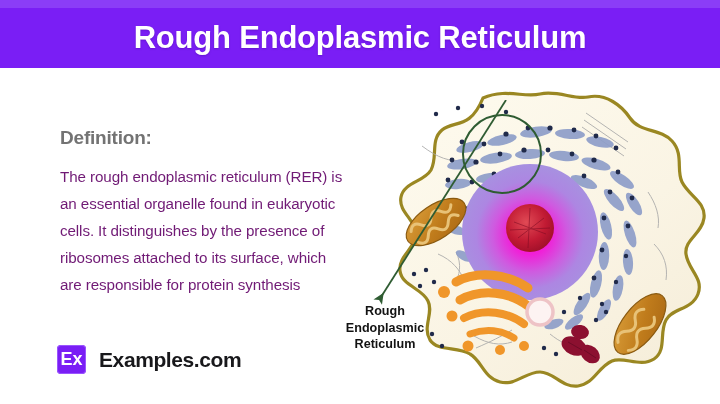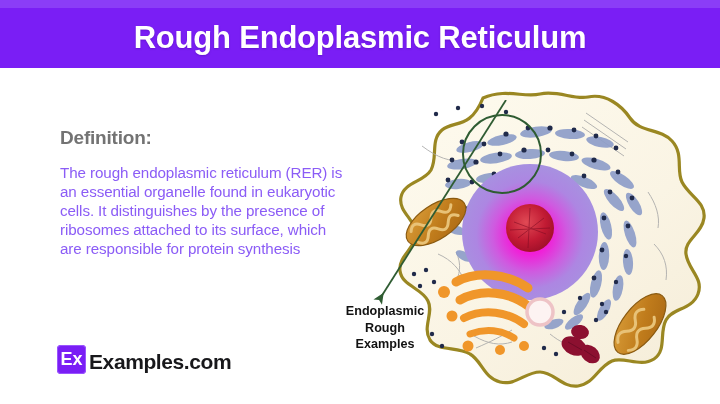--- a/index.html
+++ b/index.html
@@ -32,28 +32,28 @@
   }
 
   
   .def-heading{
     position:absolute;left:60px;top:127px;
     font-size:19px;font-weight:bold;color:#737373;
     letter-spacing:-0.2px;
   }
   .def-body{
     position:absolute;left:60px;top:163px;width:290px;
-    font-size:15.2px;line-height:19px;color:#8b5cf6;
+    font-size:15.2px;line-height:27px;color:#701a75;
     letter-spacing:-0.1px;
   }
 
   
   .logo{
     position:absolute;left:57px;top:345px;
-    display:flex;align-items:flex-end;gap:3px;
+    display:flex;align-items:center;gap:13px;
   }
   .logo-badge{
     width:29px;height:29px;border-radius:4px;
     background:#7a1ef5;
     color:#fff;font-weight:bold;font-size:18px;
     display:flex;align-items:center;justify-content:center;
     box-shadow:inset 0 0 0 1px #9a55ff;
   }
   .logo-text{
     font-size:21px;font-weight:bold;color:#18181b;letter-spacing:-0.4px;
@@ -90,23 +90,23 @@
 
   <div class="def-heading">Definition:</div>
   <div class="def-body">The rough endoplasmic reticulum (RER) is an essential organelle found in eukaryotic cells. It distinguishes by the presence of ribosomes attached to its surface, which are responsible for protein synthesis</div>
 
   <div class="logo">
     <div class="logo-badge">Ex</div>
     <div class="logo-text">Examples.com</div>
   </div>
 
   <div class="callout">
+    <div>Rough</div>
     <div>Endoplasmic</div>
-    <div>Rough</div>
-    <div>Examples</div>
+    <div>Reticulum</div>
   </div>
 
   <div class="cell-wrap">
     <svg viewBox="0 0 342 312" xmlns="http://www.w3.org/2000/svg">
       <defs>
         <radialGradient id="nucGrad" cx="50%" cy="52%" r="52%">
           <stop offset="0%" stop-color="#ff14e0"></stop>
           <stop offset="28%" stop-color="#f020d8"></stop>
           <stop offset="52%" stop-color="#cf5ae0"></stop>
           <stop offset="76%" stop-color="#ad86e2"></stop>

